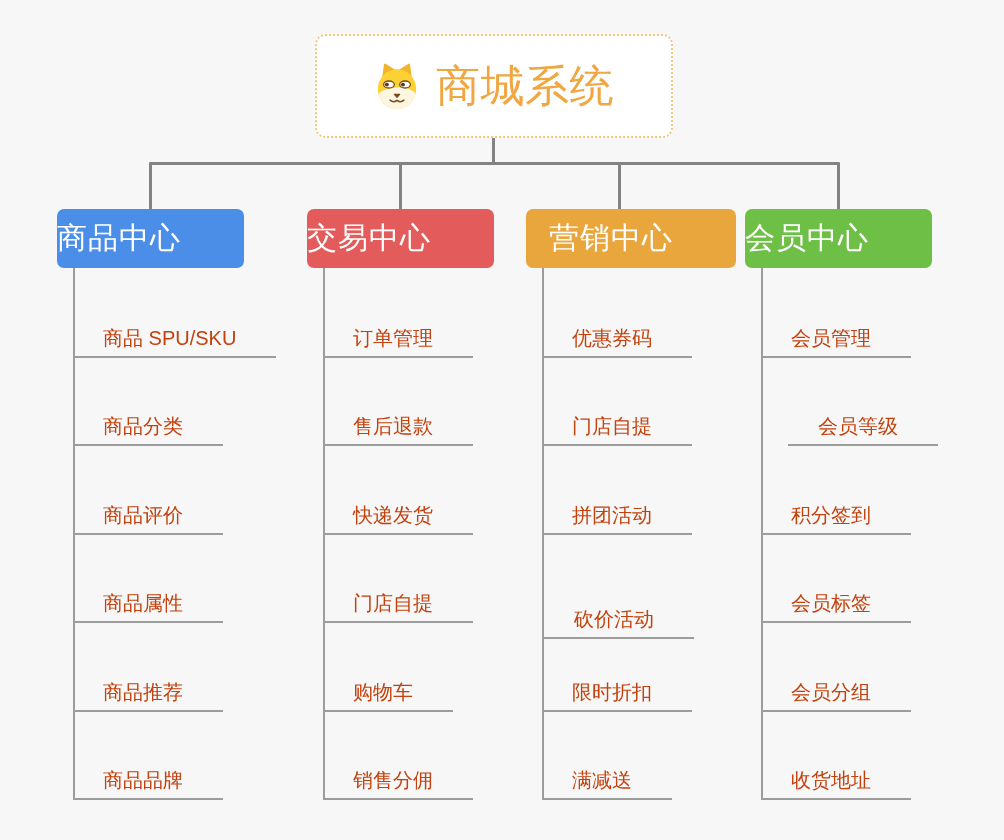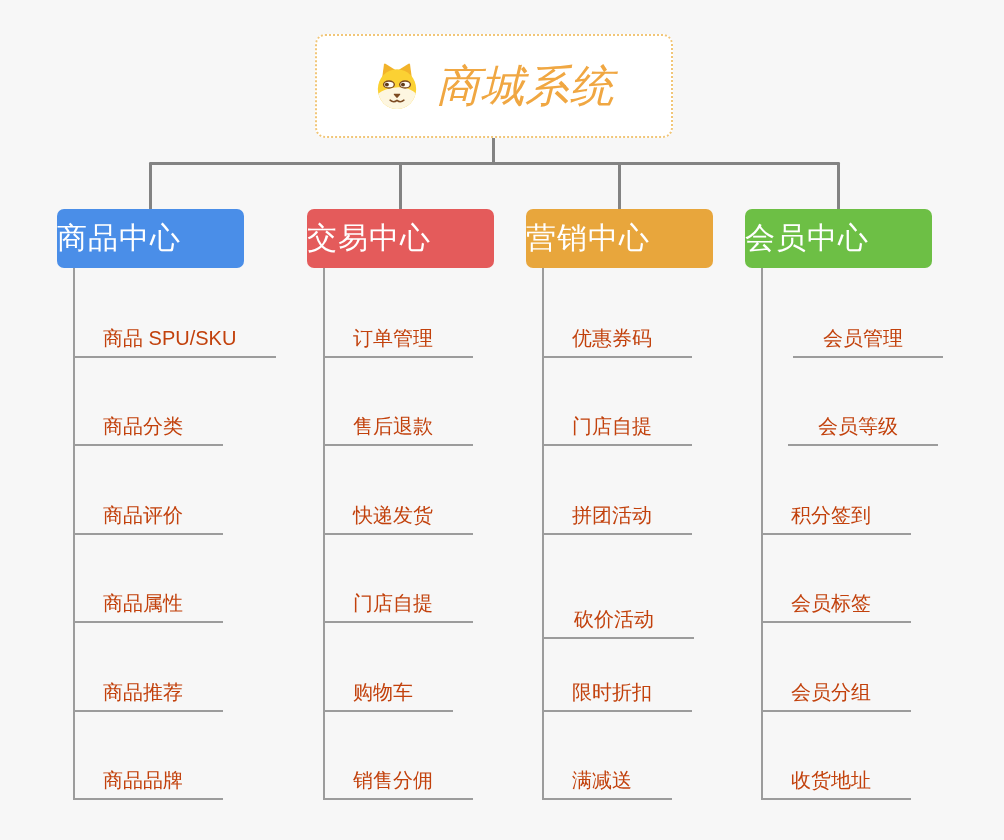--- a/index.html
+++ b/index.html
@@ -14,21 +14,21 @@
   .tline { position:absolute; background:#9c9c9c; }
 
   #root-stub { left:492px; top:136px; width:3px; height:28px; }
   #bus      { left:149px; top:162px; width:691px; height:3px; }
   .drop     { width:3px; top:162px; height:48px; }
 
   .root-node {
     position:absolute; left:315px; top:34px; width:358px; height:104px;
     box-sizing:border-box; background:#ffffff;
     border:2px dotted #f1c678; border-radius:10px;
-    display:flex; align-items:center; justify-content:center; gap:16px;font-style:italic;
+    display:flex; align-items:center; justify-content:center; gap:16px;
   }
   .root-title {
     font-size:44px; line-height:48px; color:#f0a742;
     letter-spacing:0.5px; white-space:nowrap;
   }
   .doge { width:46px; height:50px; display:block; flex:0 0 auto; }
 
   .branch-header {
     position:absolute; top:209px; width:187px; height:59px;
     border-radius:7px; display:flex; align-items:center; justify-content:flex-start;
@@ -100,35 +100,35 @@
         <span>交易中心</span>
       </div>
       <div class="tline trunk" style="left: 323px;"></div>
       <div class="child-node" style="left: 323px; top: 327px;">订单管理</div>
       <div class="child-node" style="left: 323px; top: 415px;">售后退款</div>
       <div class="child-node" style="left: 323px; top: 504px;">快递发货</div>
       <div class="child-node" style="left: 323px; top: 592px;">门店自提</div>
       <div class="child-node" style="left: 323px; top: 681px;">购物车</div>
       <div class="child-node" style="left: 323px; top: 769px;">销售分佣</div>
       <div class="gline drop" style="left: 618px;"></div>
-      <div class="branch-header" style="left: 526px; background: rgb(232, 166, 60);">
+      <div class="branch-header" style="left: 526px; background: rgb(232, 166, 60); padding-left: 23px;">
         <span>营销中心</span>
       </div>
       <div class="tline trunk" style="left: 542px;"></div>
       <div class="child-node" style="left: 542px; top: 327px;">优惠券码</div>
       <div class="child-node" style="left: 542px; top: 415px;">门店自提</div>
       <div class="child-node" style="left: 542px; top: 504px;">拼团活动</div>
       <div class="child-node" style="left: 542px; top: 608px; padding-left: 32px;">砍价活动</div>
       <div class="child-node" style="left: 542px; top: 681px;">限时折扣</div>
       <div class="child-node" style="left: 542px; top: 769px;">满减送</div>
       <div class="gline drop" style="left: 837px;"></div>
       <div class="branch-header" style="left: 745px; background: rgb(109, 191, 69);">
         <span>会员中心</span>
       </div>
       <div class="tline trunk" style="left: 761px;"></div>
-      <div class="child-node" style="left: 793px; top: 327px;">会员管理</div>
+      <div class="child-node" style="left: 761px; top: 327px;">会员管理</div>
       <div class="child-node" style="left: 788px; top: 415px;">会员等级</div>
       <div class="child-node" style="left: 761px; top: 504px;">积分签到</div>
       <div class="child-node" style="left: 761px; top: 592px;">会员标签</div>
       <div class="child-node" style="left: 761px; top: 681px;">会员分组</div>
       <div class="child-node" style="left: 761px; top: 769px;">收货地址</div>
     </div>
 </div>
 
 </body></html>

